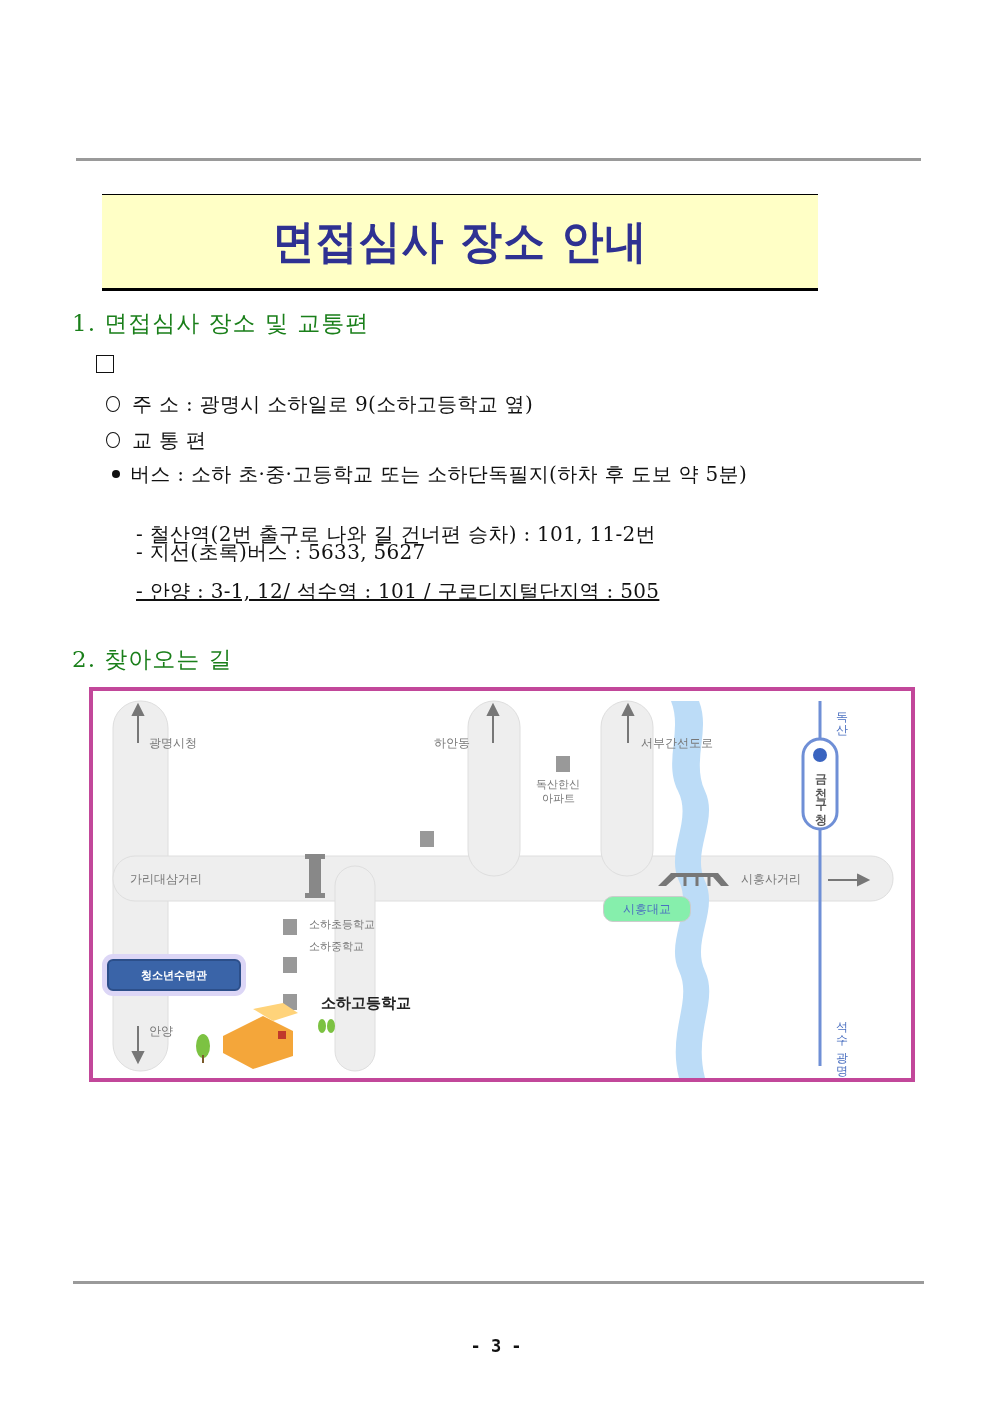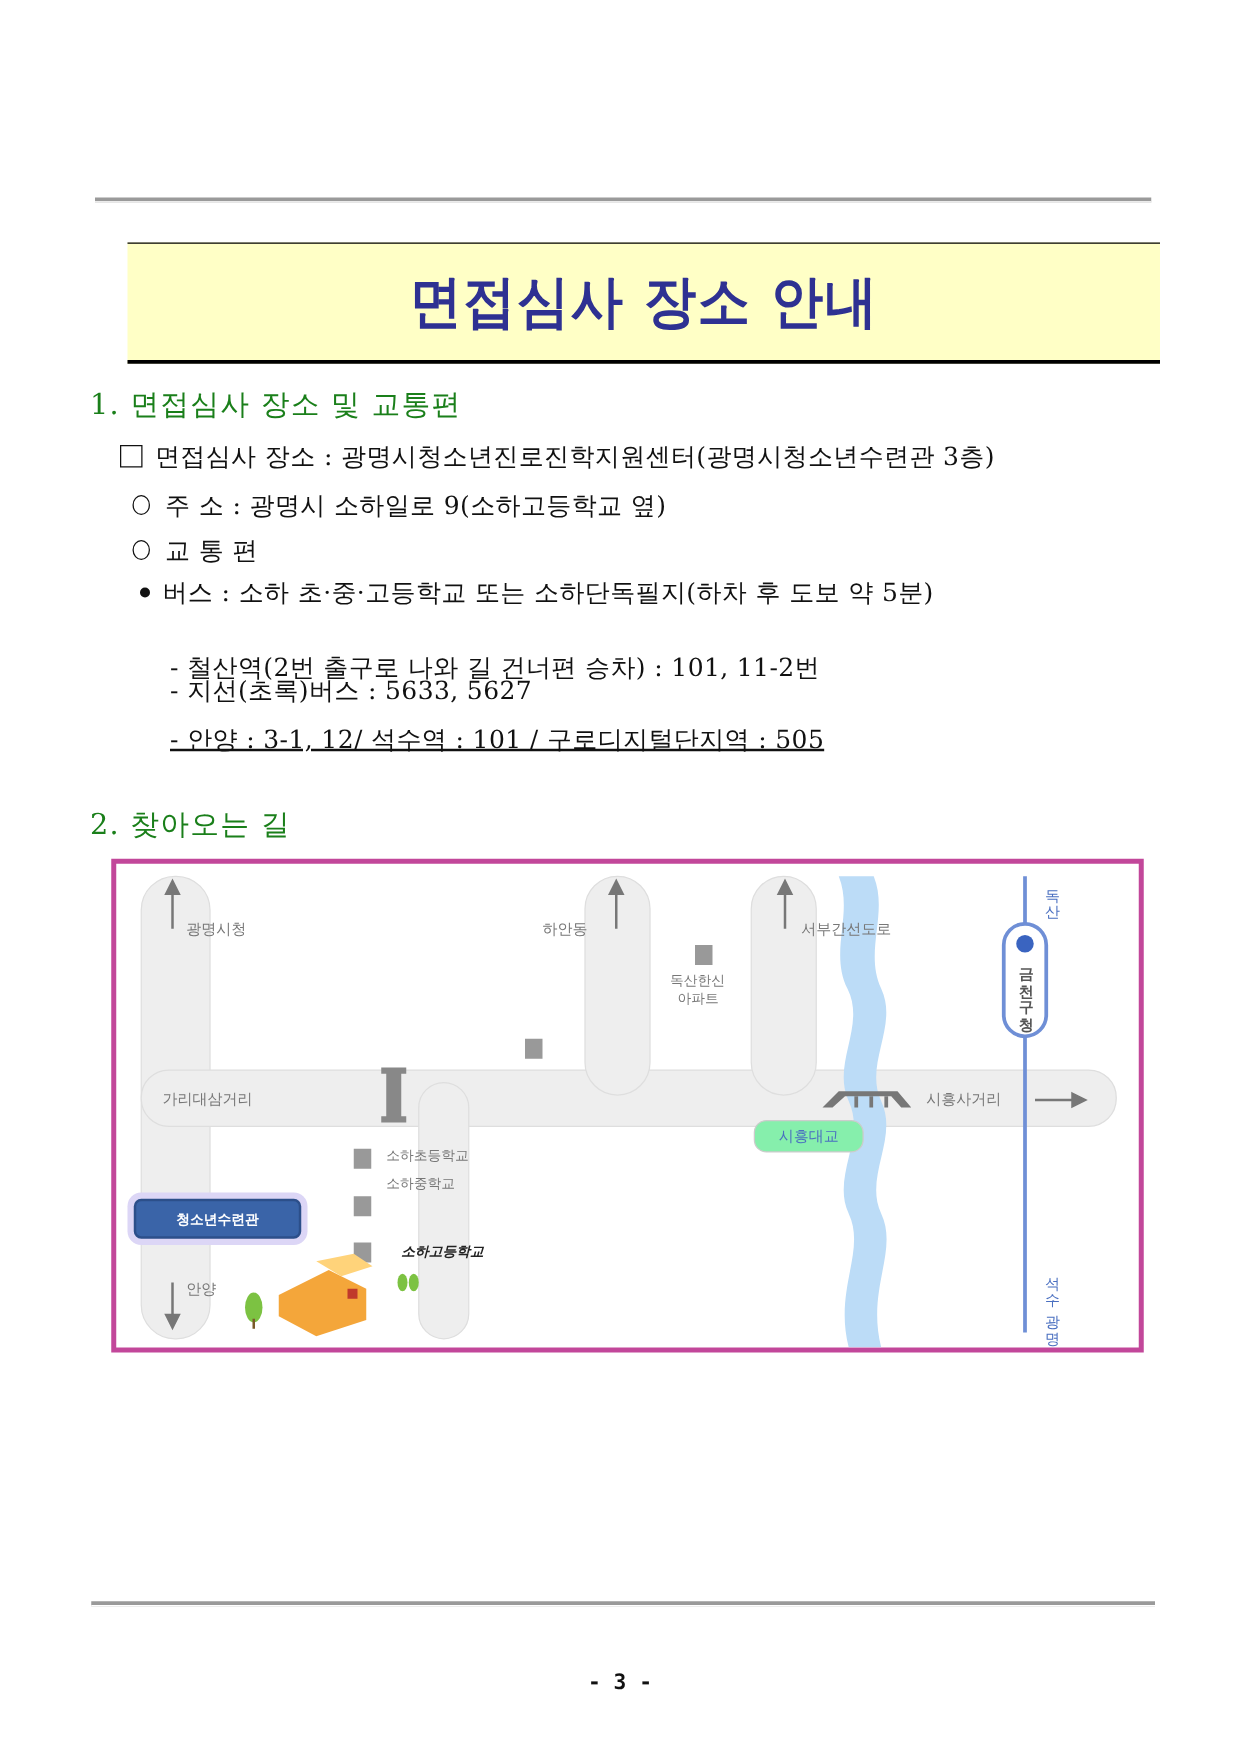--- a/index.html
+++ b/index.html
@@ -3,21 +3,21 @@
 <meta charset="utf-8">
 <style>
   html, body { margin: 0; padding: 0; background: #ffffff; }
   body { width: 992px; height: 1403px; position: relative; overflow: hidden;
          font-family: "DejaVu Serif", "Liberation Serif", serif; color: #111; }
   .rule { position: absolute; height: 4px; border-top: 3px solid #9a9a9a; border-bottom: 1px solid #9a9a9a; height: 0; }
   .rule::after { content: ""; position: absolute; left: 0; right: 0; top: 0; height: 1px; background: #fff; }
   .rule-top { left: 76px; width: 845px; top: 158px; }
   .rule-bottom { left: 73px; width: 851px; top: 1281px; }
 
-  .title-box { position: absolute; left: 102px; top: 194px; width: 826px; height: 93px;
+  .title-box { position: absolute; left: 102px; top: 194px; width: 716px; height: 93px;
                background: #ffffc6; border-top: 1px solid #000; border-bottom: 3px solid #000;
                display: flex; align-items: center; justify-content: center; }
   .title-text { font-family: "DejaVu Sans", "Liberation Sans", sans-serif; font-weight: bold;
                 font-size: 42px; color: #2e3192; letter-spacing: 1px; transform: scaleY(1.08); }
 
   .h-section { position: absolute; left: 72px; font-size: 23px; color: #1a7f1a; letter-spacing: 1px; }
   .h1 { top: 308px; }
   .h2 { top: 644px; }
 
   .line { position: absolute; font-size: 20px; color: #111; white-space: nowrap; letter-spacing: 0.3px; }
@@ -31,21 +31,21 @@
   .sq { display: inline-block; width: 16px; height: 16px; border: 1.5px solid #111; margin-right: 10px; vertical-align: -2px; }
   .circ { display: inline-block; width: 12px; height: 14px; border: 1.8px solid #111; border-radius: 50%; margin-right: 12px; vertical-align: -1px; }
   .dot { display: inline-block; width: 8px; height: 8px; background: #111; border-radius: 50%; margin-right: 10px; vertical-align: 3px; }
 
   .map { position: absolute; left: 89px; top: 687px; width: 818px; height: 387px;
          border: 4px solid #c2479a; background: #ffffff; overflow: hidden; }
   .map svg { position: absolute; left: 0; top: 0; }
   .mlabel { position: absolute; font-family: "DejaVu Sans", "Liberation Sans", sans-serif;
             font-size: 12px; color: #777; white-space: nowrap; }
   .mlabel.blue { color: #4a6fc0; }
-  .mlabel.dark { color: #222; font-weight: bold; font-size: 11px; font-style: italic; }
+  .mlabel.dark { color: #222; font-weight: bold; font-size: 15px; }
   .vlabel { writing-mode: vertical-rl; letter-spacing: 1px; }
   .youth-badge { position: absolute; left: 14px; top: 268px; width: 130px; height: 28px;
                  background: #3a64a8; border: 2px solid #2c4f8a; border-radius: 6px;
                  box-shadow: 0 0 0 5px #dcd6f6; color: #fff; font-family: "DejaVu Sans", "Liberation Sans", sans-serif;
                  font-size: 11px; font-weight: bold; display: flex; align-items: center; justify-content: center; }
   .bridge-tag { position: absolute; left: 510px; top: 205px; width: 86px; height: 24px;
                 border: 1.5px solid #ccc; border-radius: 10px; background: #86efac;
                 color: #4a6fc0; font-family: "DejaVu Sans", "Liberation Sans", sans-serif; font-size: 12px;
                 display: flex; align-items: center; justify-content: center; }
 
@@ -57,21 +57,21 @@
 
 <div class="rule rule-top"></div>
 
 <div class="title-box">
   <span class="title-text">면접심사 장소 안내</span>
 </div>
 
 <div class="h-section h1">1. 면접심사 장소 및 교통편</div>
 
 <div class="line l1">
-  <span class="sq"></span><span>면접심사 장소 : 광명시청소년진로진학지원센터(광명시청소년수련관 3층)</span>
+  <span class="sq"></span>
 </div>
 <div class="line l2">
   <span class="circ"></span><span>주 소 : 광명시 소하일로 9(소하고등학교 옆)</span>
 </div>
 <div class="line l3">
   <span class="circ"></span><span>교 통 편</span>
 </div>
 <div class="line l4">
   <span class="dot"></span><span>버스 : 소하 초·중·고등학교 또는 소하단독필지(하차 후 도보 약 5분)</span>
 </div>

